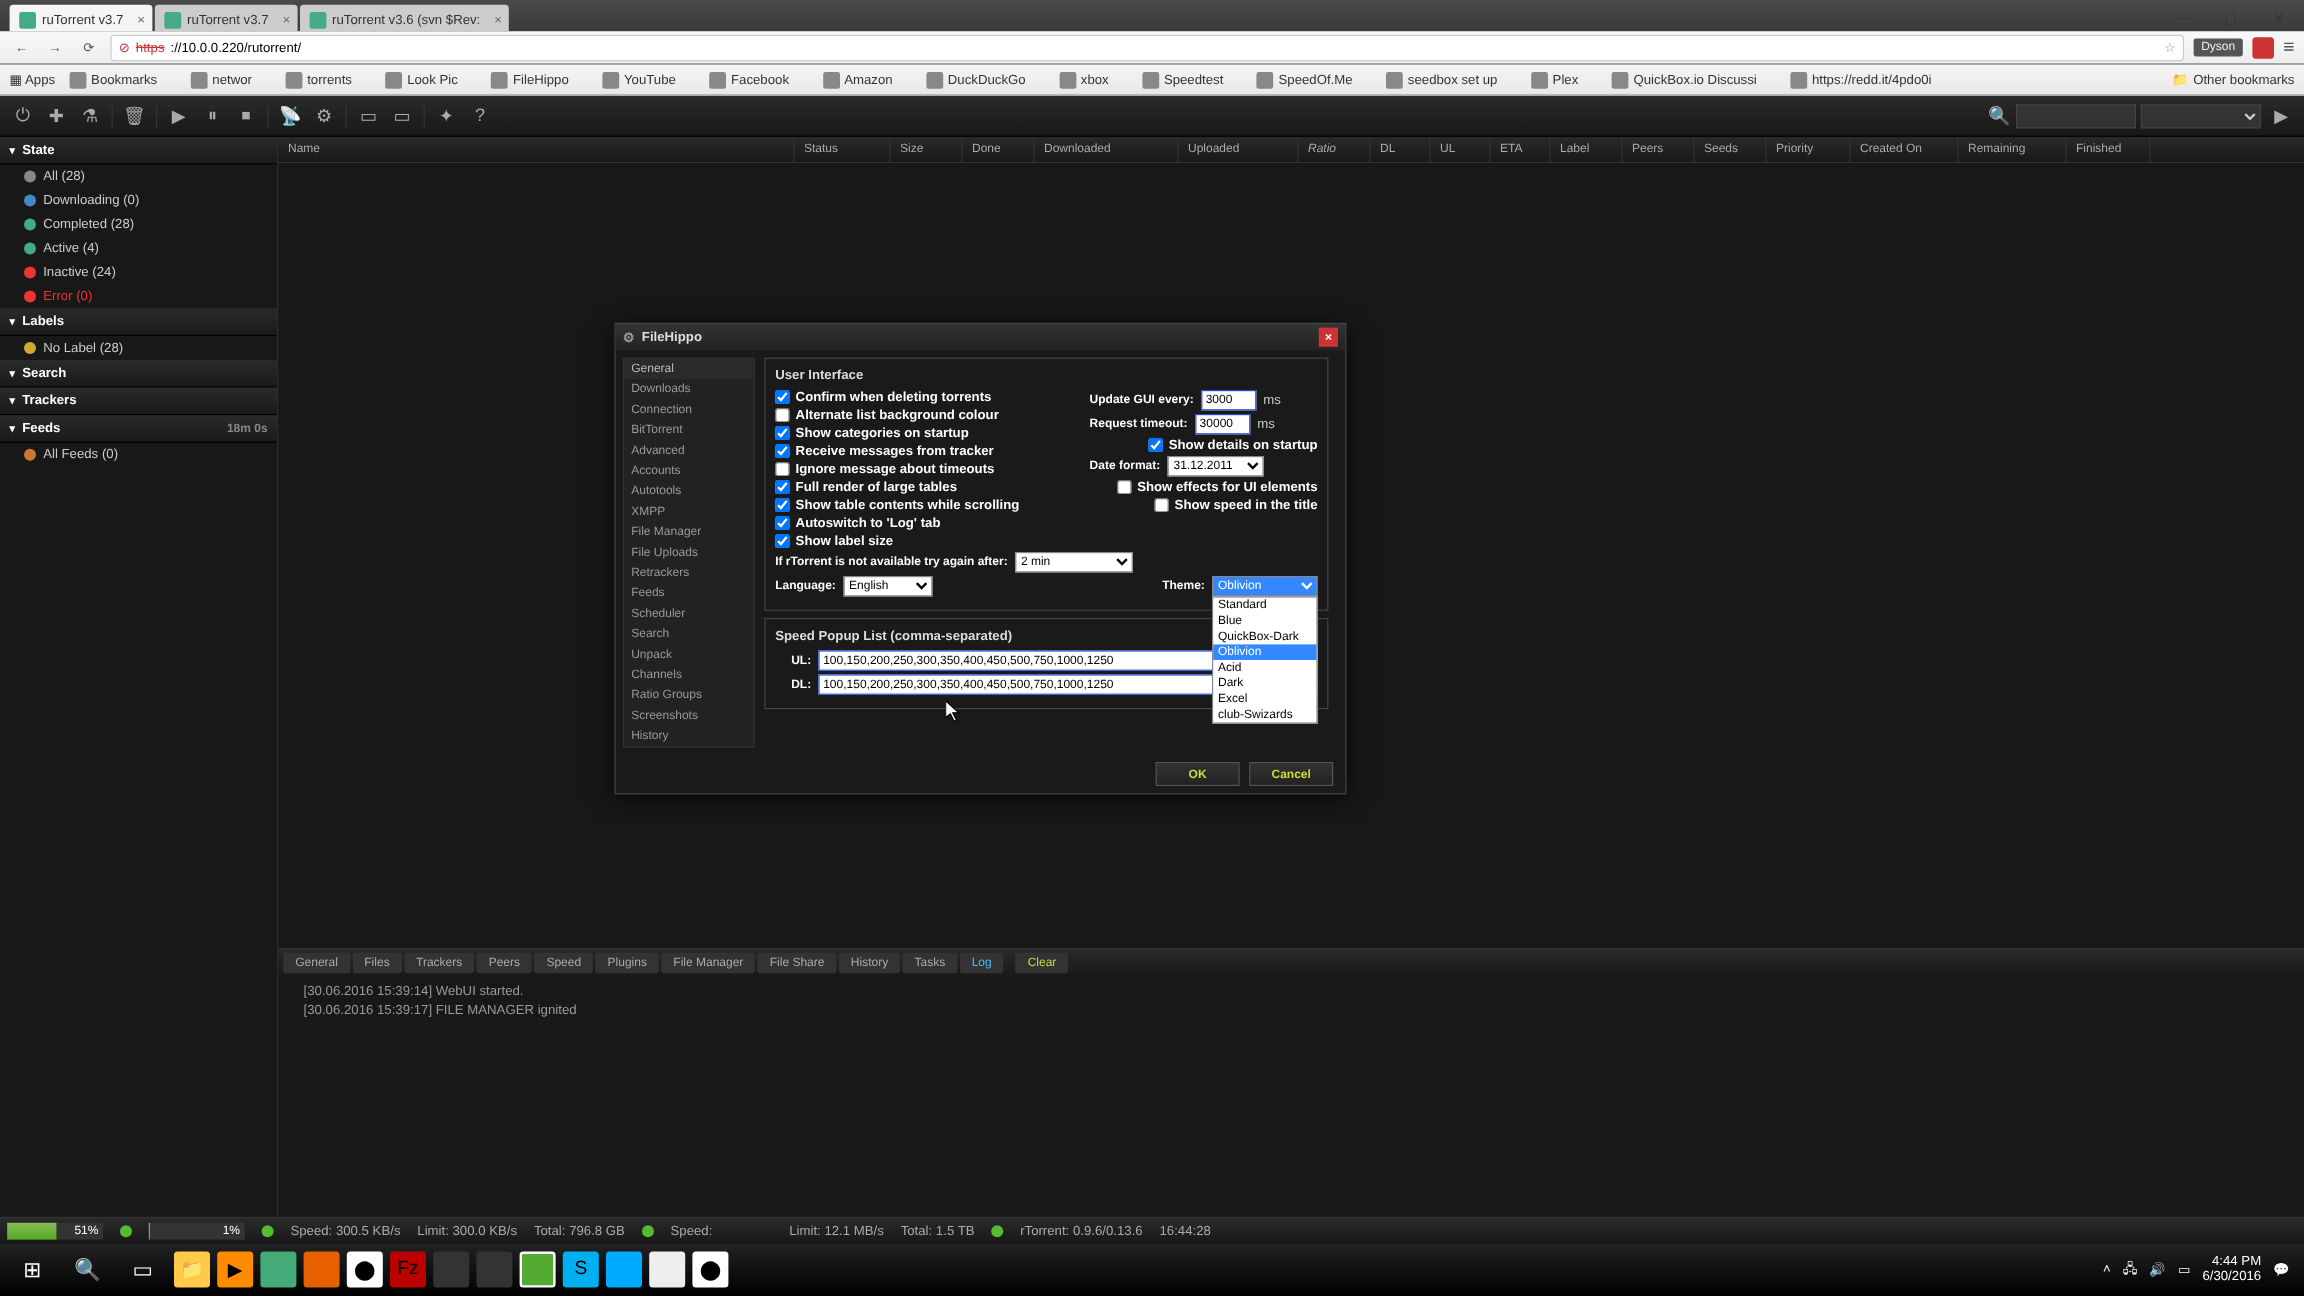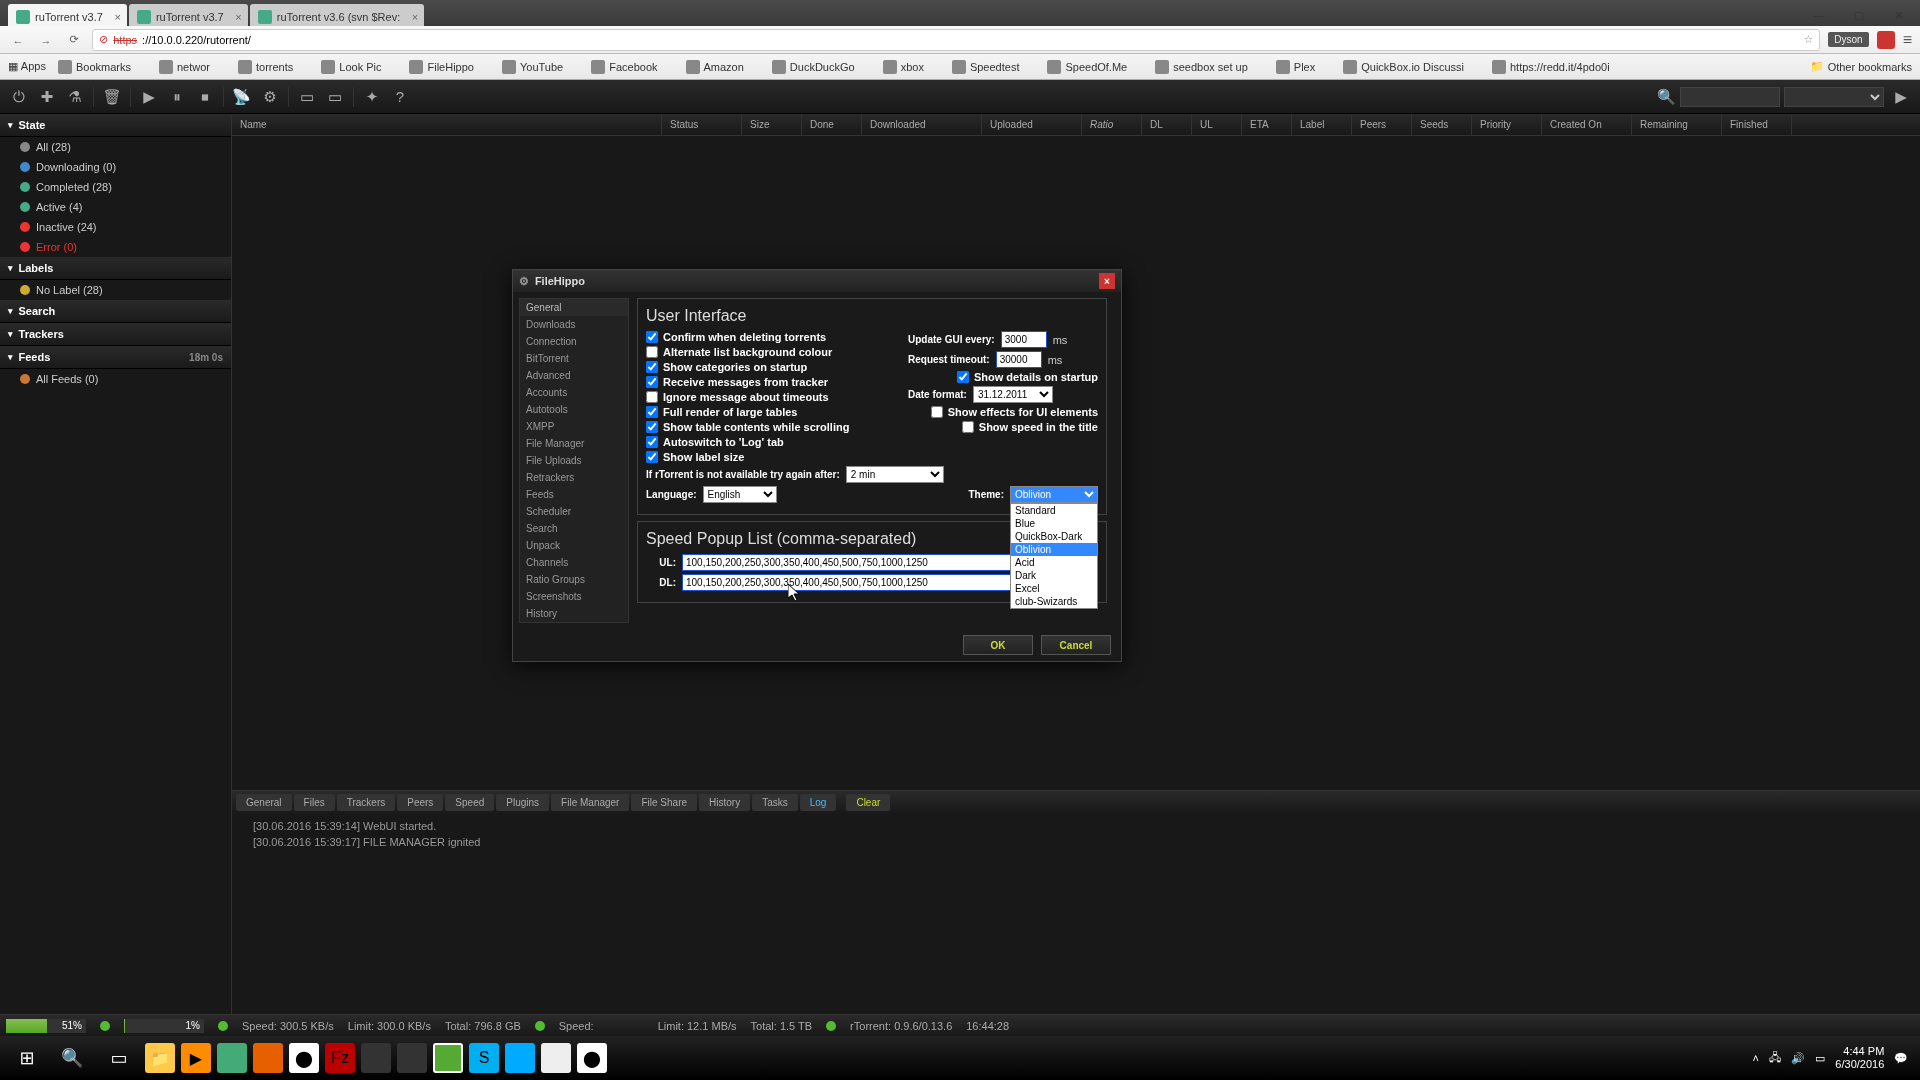--- a/index.html
+++ b/index.html
@@ -62,21 +62,21 @@
 .dialog{position:absolute;left:280px;top:155px;width:610px;background:#1a1a1a;border:1px solid #444;box-shadow:0 4px 20px rgba(0,0,0,.8)}
 .dialog-title{height:22px;background:linear-gradient(#333,#222);display:flex;align-items:center;padding:0 6px;color:#ddd;font-weight:bold;gap:6px}
 .dialog-title .gear{color:#999}
 .dialog-close{margin-left:auto;width:16px;height:16px;background:#c33;color:#fff;display:flex;align-items:center;justify-content:center;font-size:10px;cursor:pointer}
 .dialog-body{display:flex;padding:6px}
 .settings-nav{width:110px;background:#222;border:1px solid #333;max-height:400px;overflow-y:auto}
 .settings-nav-item{padding:3px 6px;color:#999;cursor:pointer;font-size:10px}
 .settings-nav-item.active{color:#bbb;background:#2a2a2a}
 .settings-content{flex:1;padding:0 8px;color:#ccc}
 .fieldset{border:1px solid #444;padding:8px;margin-bottom:6px}
-.fieldset-label{color:#ddd;font-weight:normal;font-size:16px;margin-bottom:6px}
+.fieldset-label{color:#ddd;font-weight:bold;font-size:11px;margin-bottom:6px}
 .row{display:flex;align-items:center;margin-bottom:3px;gap:6px}
 .col2{display:flex;gap:10px}
 .col2 .left{flex:1}
 .col2 .right{width:190px}
 .chk{display:flex;gap:5px;font-weight:bold;color:#fff;font-size:10px;margin-bottom:3px}
 .chk input{width:12px;height:12px}
 .rlabel{font-weight:bold;color:#fff;font-size:10px;text-align:right}
 .form-input{height:17px;background:#fff;border:1px solid #1d4ed8;padding:0 3px;font-size:10px}
 .form-select{height:17px;background:#fff;border:1px solid #888;font-size:10px}
 .dialog-buttons{display:flex;justify-content:flex-end;gap:8px;padding:6px 10px}

